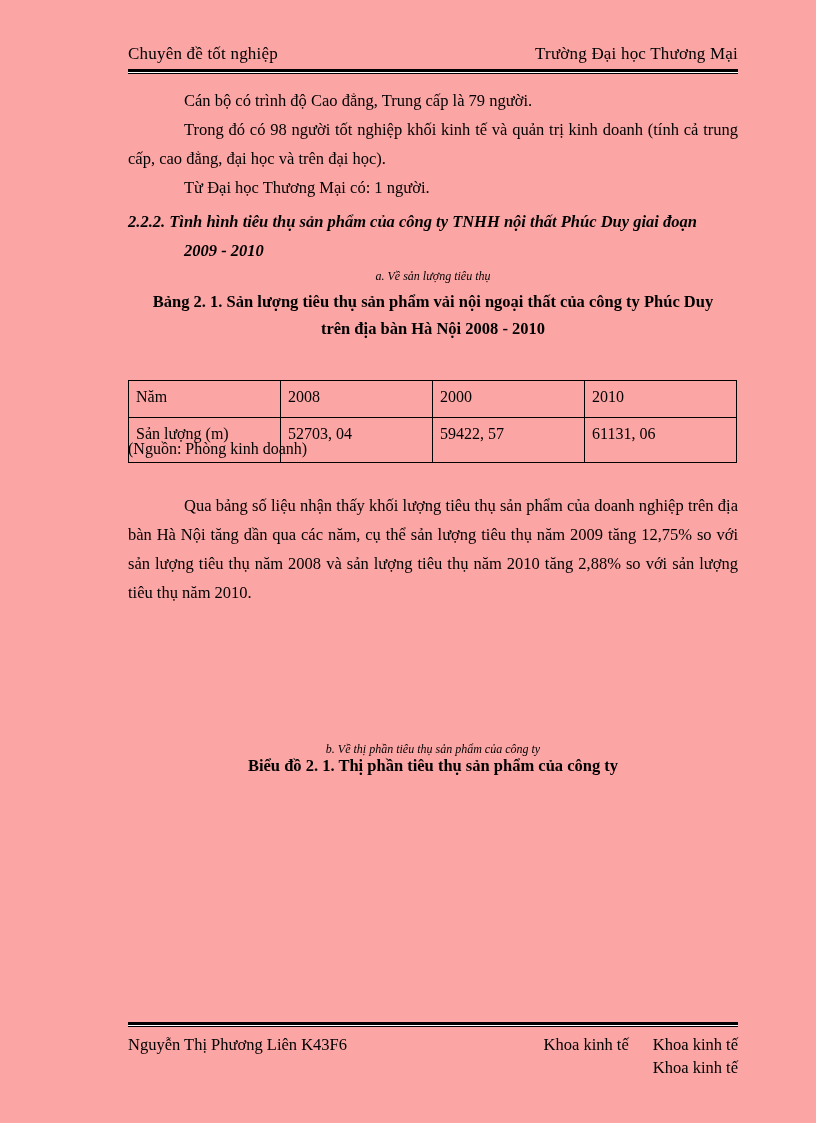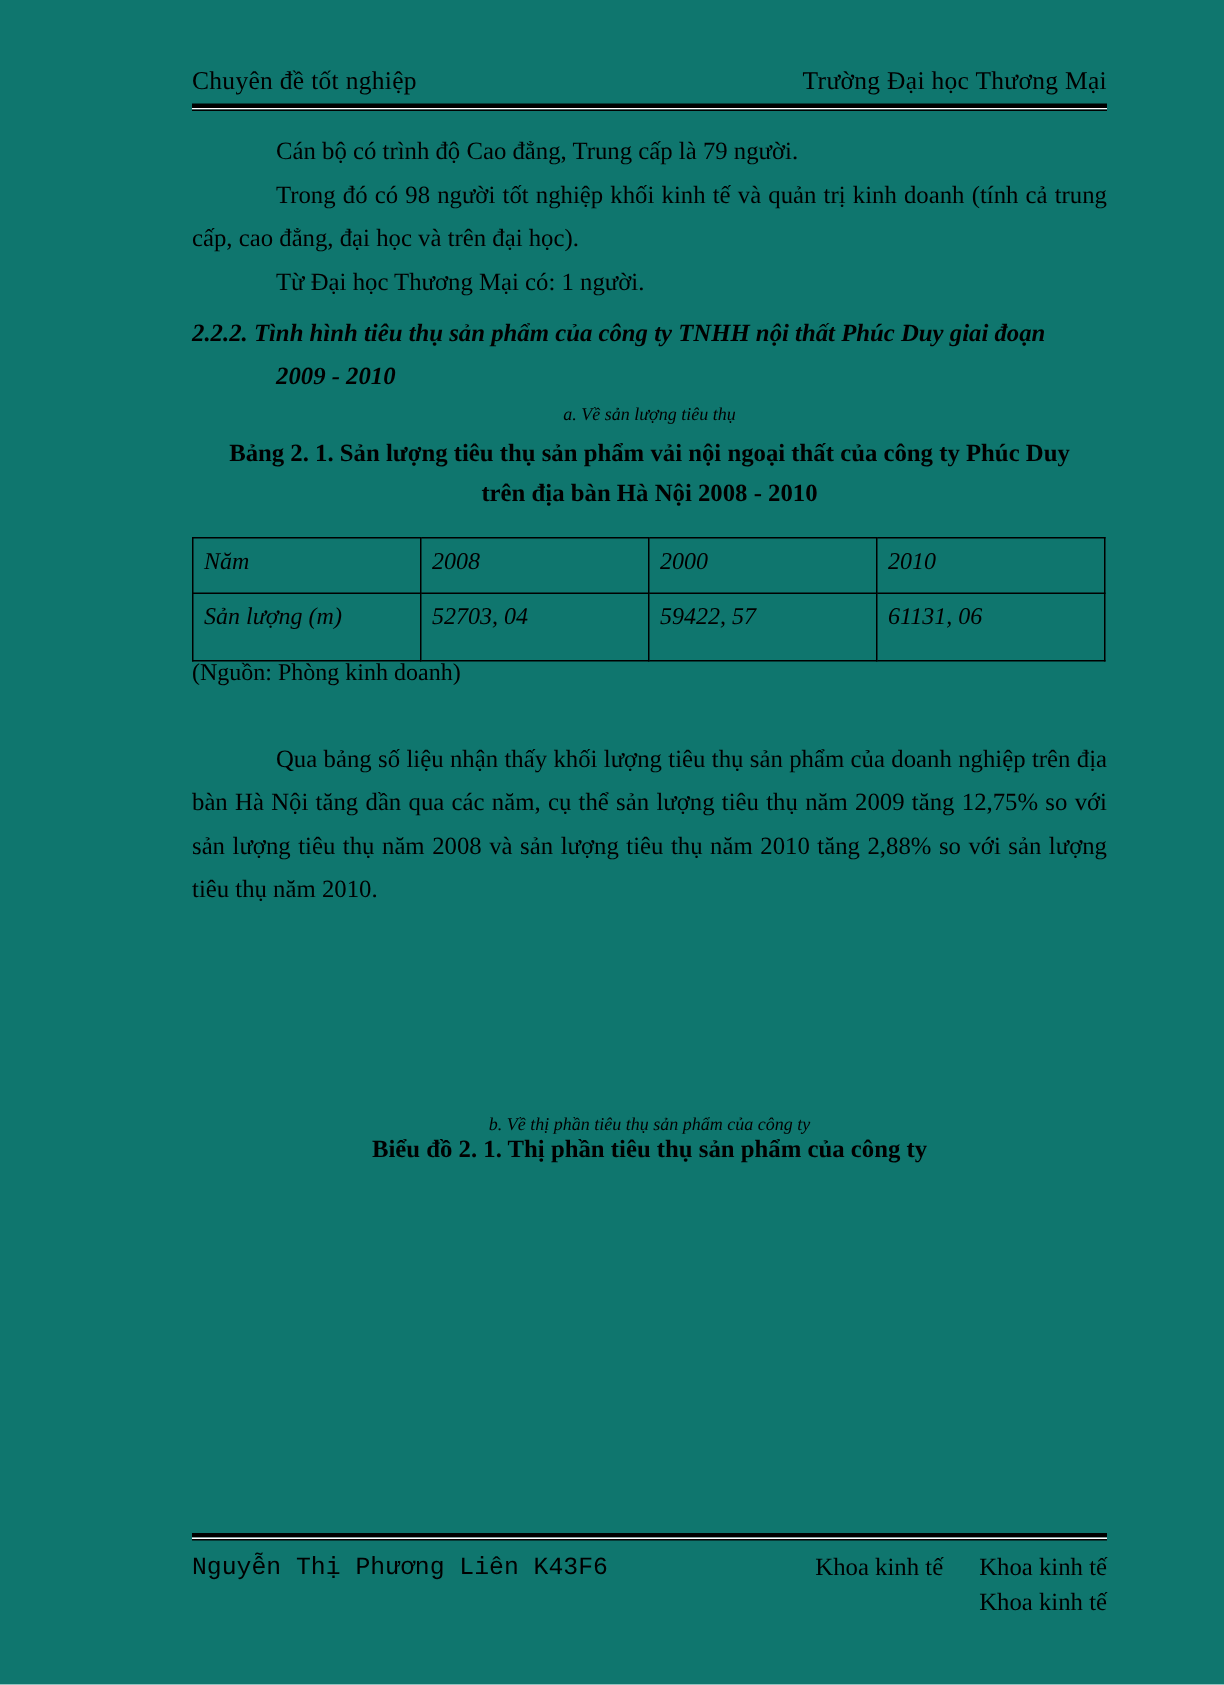--- a/index.html
+++ b/index.html
@@ -6,21 +6,21 @@
   html, body {
     margin: 0;
     padding: 0;
     background: #ffffff;
   }
   .page {
     position: relative;
     width: 816px;
     height: 1123px;
     margin: 0 auto;
-    background: #0f766e;
+    background: #fca5a5;
     font-family: "Liberation Serif", "DejaVu Serif", serif;
     color: #000000;
     overflow: hidden;
     box-sizing: border-box;
   }
 
   
   .doc-header {
     position: absolute;
     left: 128px;
@@ -155,21 +155,20 @@
     width: 610px;
     font-size: 16.5px;
     line-height: 23px;
     display: flex;
     justify-content: space-between;
     align-items: flex-start;
   }
   .doc-footer .ftr-left {
     white-space: nowrap;
     padding-top: 0px;
-    font-family: Liberation Mono, monospace;
   }
   .doc-footer .ftr-mid-right {
     display: flex;
     gap: 24px;
     align-items: flex-start;
   }
   .doc-footer .ftr-col-right {
     display: flex;
     flex-direction: column;
     white-space: nowrap;
@@ -214,21 +213,21 @@
     <p class="sub-italic">a. Về sản lượng tiêu thụ</p>
   </div>
 
   <div class="blk" style="top:288px;">
     <p class="caption">
       <span>Bảng 2. 1. Sản lượng tiêu thụ sản phẩm vải nội ngoại thất của công ty Phúc Duy</span>
       <span class="line2">trên địa bàn Hà Nội 2008 - 2010</span>
     </p>
   </div>
 
-  <div class="blk" style="top:358px;font-style:italic;">
+  <div class="blk" style="top:380px;">
     <table class="data-table">
       <colgroup>
         <col class="c0">
           <col class="c1">
           <col class="c2">
           <col class="c3">
       </colgroup>
       <tbody>
         <tr class="row-head">
           <td>Năm</td>

